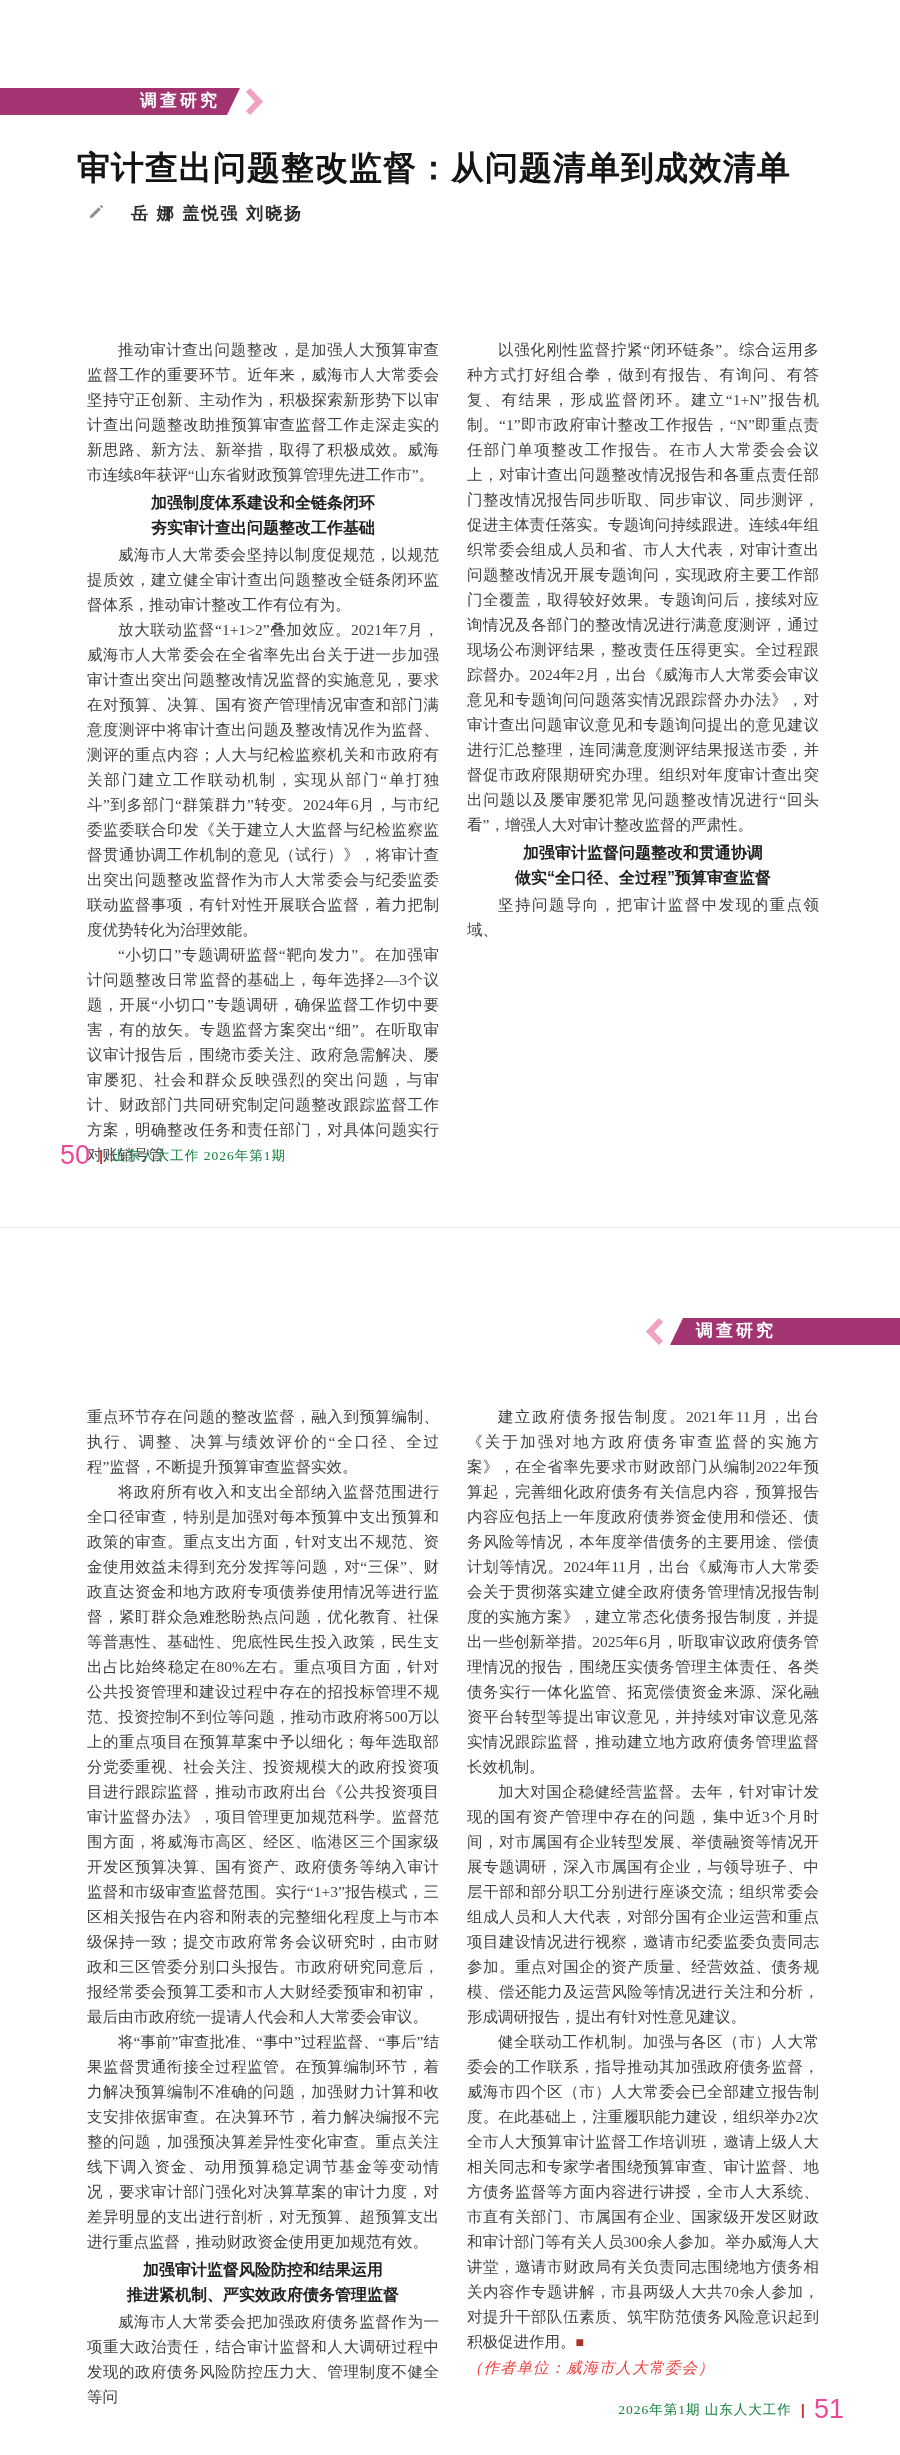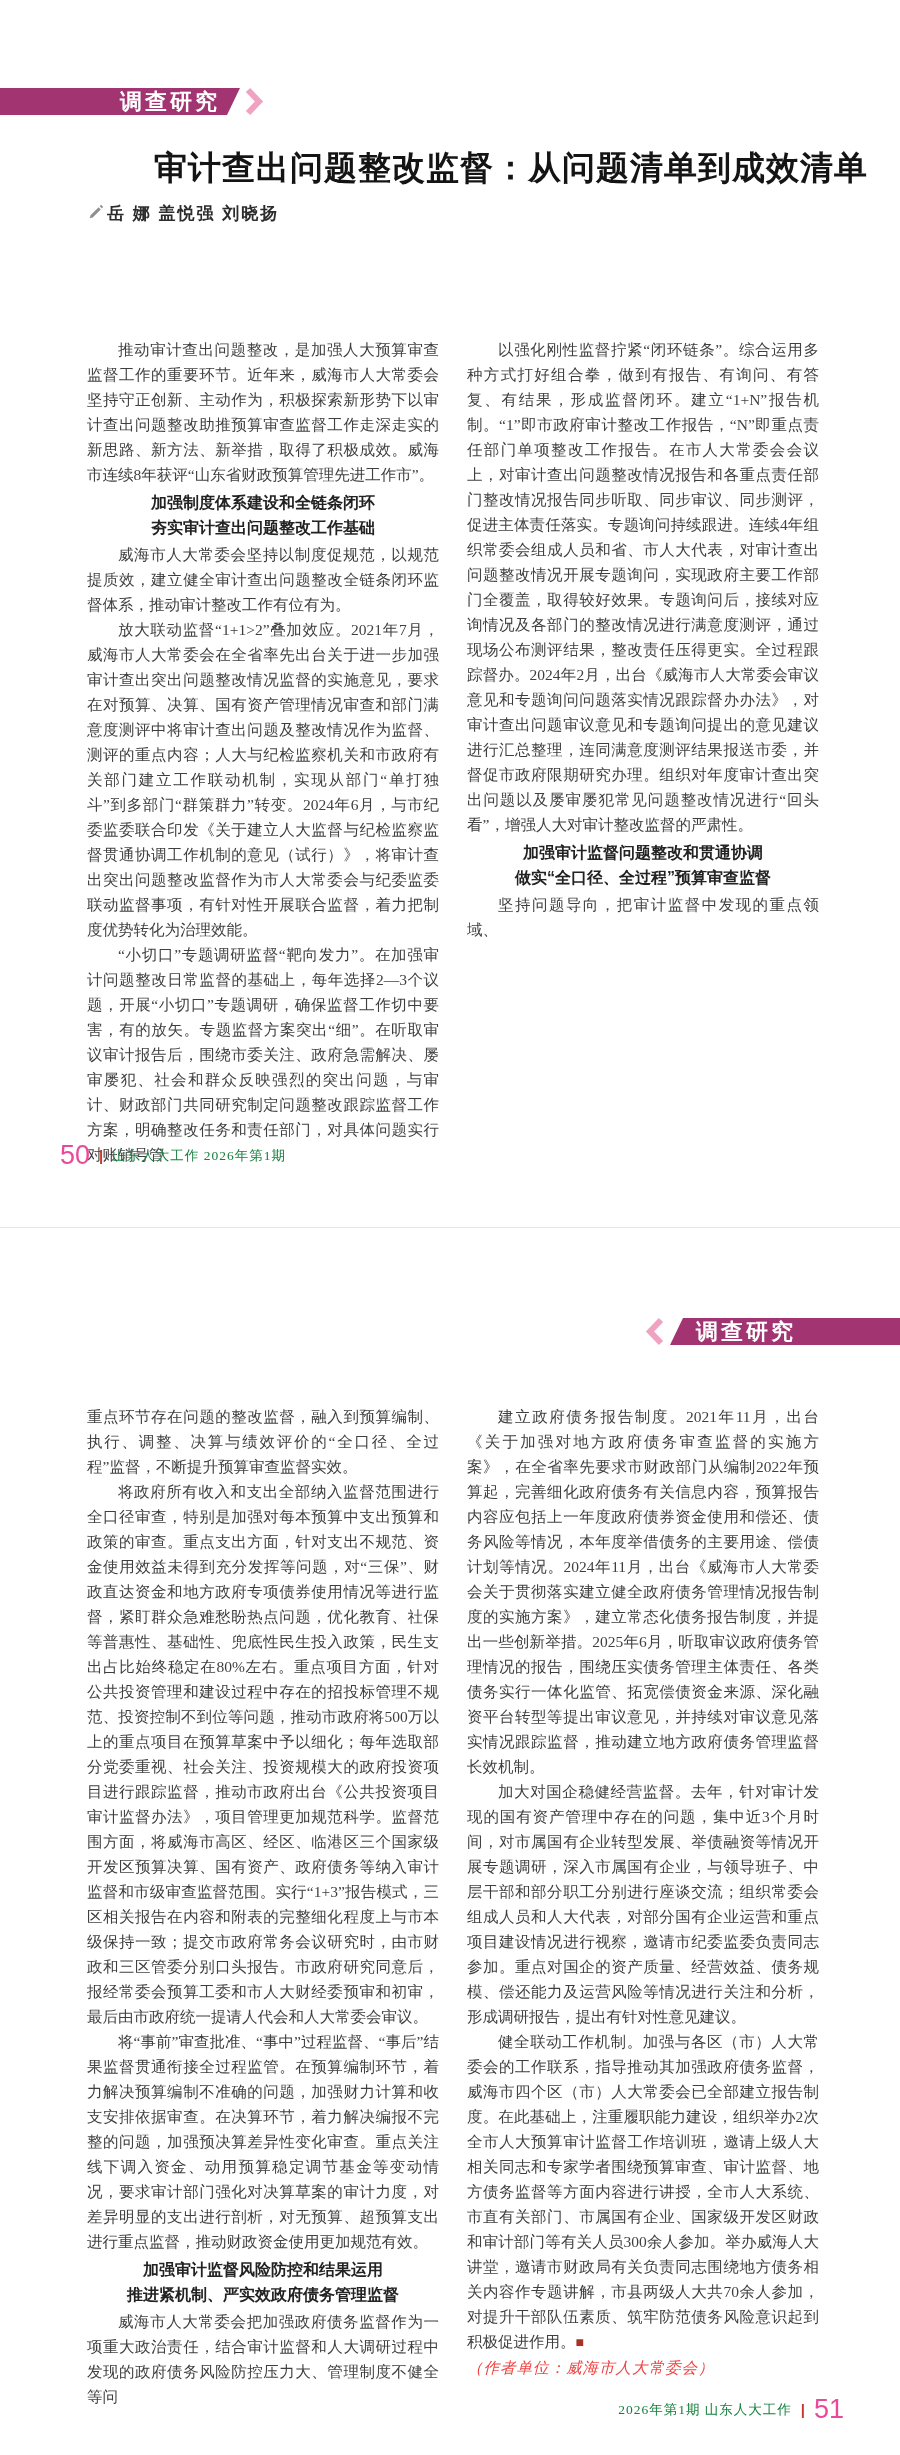--- a/index.html
+++ b/index.html
@@ -5,35 +5,35 @@
   html,body{margin:0;padding:0;background:#fff;}
   .canvas{position:relative;width:900px;height:2455px;background:#ffffff;overflow:hidden;
           font-family:"Liberation Serif",serif;color:#3e3e3e;}
   .page{position:absolute;left:0;width:900px;}
   .page-1{top:0;height:1228px;}
   .page-2{top:1228px;height:1227px;}
   .page-divider{position:absolute;top:1227px;left:0;width:900px;height:1px;background:#e6e6e6;}
 
   
   .badge{position:absolute;height:27px;line-height:27px;background:#a23471;color:#ffffff;
-         font-family:Liberation Sans, sans-serif;font-weight:bold;font-size:22px;
+         font-family:Liberation Mono, monospace;font-weight:bold;font-size:17px;
          letter-spacing:3px;box-sizing:border-box;}
   .badge-1{top:88px;left:0;width:240px;text-align:right;padding-right:20px;
            clip-path:polygon(0 0,100% 0,calc(100% - 13px) 100%,0 100%);}
   .badge-2{top:90px;right:0;width:230px;text-align:left;padding-left:26px;
            clip-path:polygon(13px 0,100% 0,100% 100%,0 100%);}
   .chevron{position:absolute;}
   .chevron-1{top:87px;left:245px;}
   .chevron-2{top:89px;right:236px;}
 
   
-  .title{position:absolute;top:124px;left:0;width:868px;text-align:right;
+  .title{position:absolute;top:124px;left:0;width:868px;text-align:center;
          font-family:"Liberation Sans",sans-serif;font-weight:bold;font-size:33px;
          color:#141414;letter-spacing:1px;}
-  .authors{position:absolute;top:202px;left:88px;display:flex;align-items:center;gap:2px;
+  .authors{position:absolute;top:202px;left:88px;display:flex;align-items:center;gap:26px;
            font-family:"Liberation Sans",sans-serif;font-weight:bold;font-size:17px;color:#2c2c2c;
            letter-spacing:2px;}
 
   
   .col{position:absolute;width:352px;font-size:15.5px;line-height:25px;text-align:justify;color:#3f3f3f;margin-top:32px;}
   .page-1 .col{top:305px;}
   .page-2 .col{top:144px;}
   .col-left{left:87px;}
   .col-right{left:467px;}
   .col p{margin:0;text-indent:2em;}

